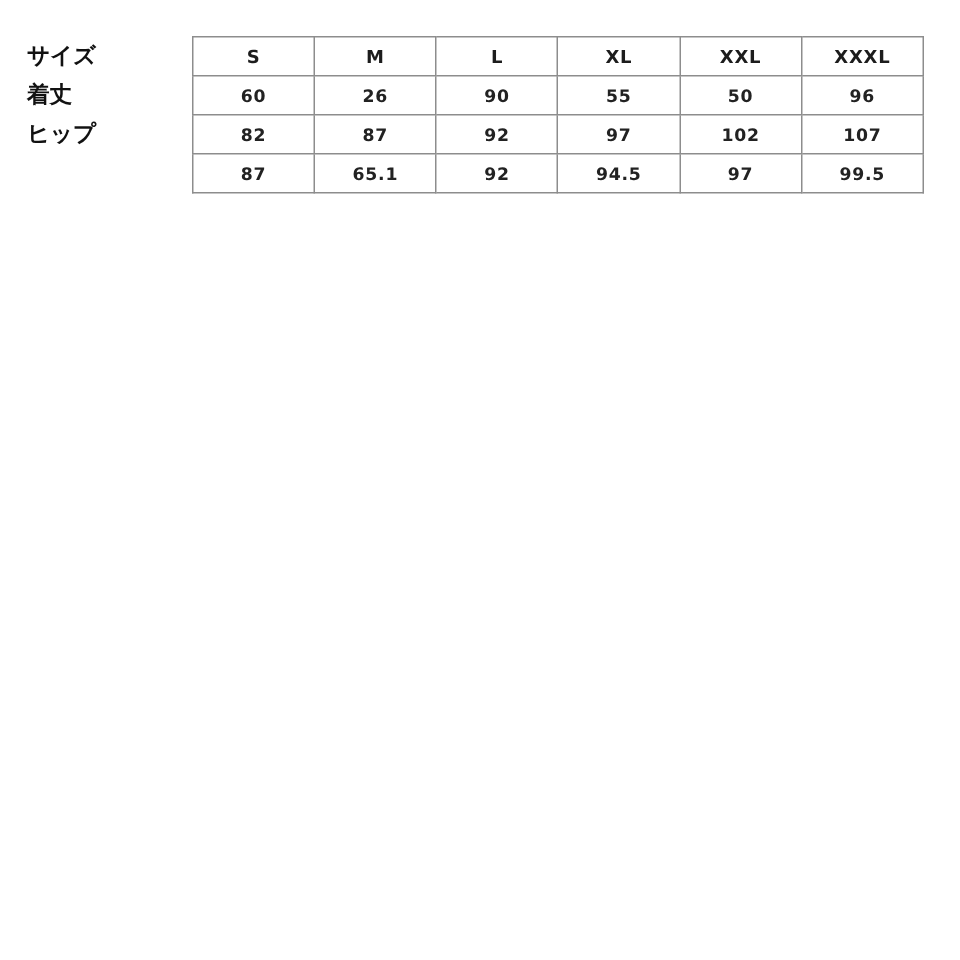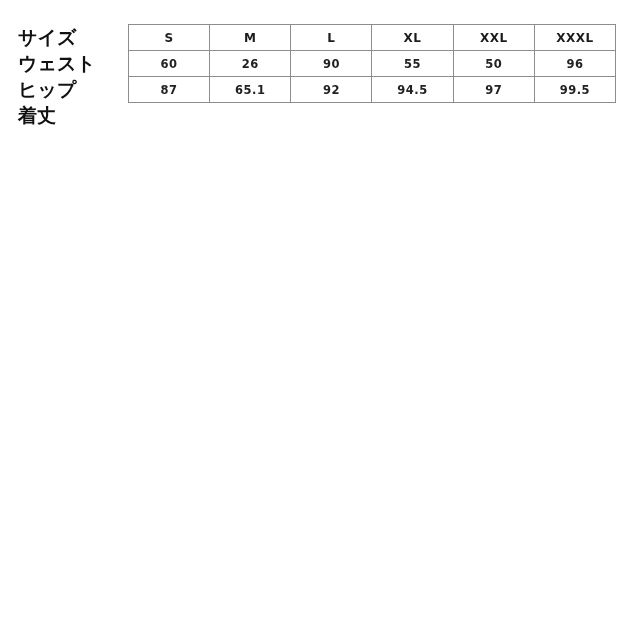--- a/index.html
+++ b/index.html
@@ -22,21 +22,21 @@
   }
   
   #label-col {
     position: absolute;
     left: 18px;
     top: 24px;
     width: 110px;
   }
   .row-label {
     font-family: "DejaVu Sans", sans-serif;
-    font-size: 19px;
+    font-size: 15px;
     font-weight: 700;
     line-height: 26px;
     letter-spacing: 0px;
     color: #111111;
     white-space: nowrap;
     height: 26px;
   }
   
   #size-table {
     position: absolute;
@@ -68,23 +68,22 @@
     color: #222222;
   }
 </style>
 </head>
 <body>
 
 <div id="page">
 
   <div id="label-col">
     <div class="row-label">サイズ</div>
-    <div class="row-label">ウェスト</div>
+    <div class="row-label">着丈</div>
     <div class="row-label">ヒップ</div>
-    <div class="row-label">着丈</div>
   </div>
 
   <table id="size-table">
     <colgroup>
       <col style="width:16.666%">
       <col style="width:16.666%">
       <col style="width:16.666%">
       <col style="width:16.666%">
       <col style="width:16.666%">
       <col style="width:16.670%">
@@ -100,20 +99,28 @@
       </tr>
       <tr class="data-row">
         <td>60</td>
         <td>26</td>
         <td>90</td>
         <td>55</td>
         <td>50</td>
         <td>96</td>
       </tr>
       <tr class="data-row">
+        <td>82</td>
+        <td>87</td>
+        <td>92</td>
+        <td>97</td>
+        <td>102</td>
+        <td>107</td>
+      </tr>
+      <tr class="data-row">
         <td>87</td>
         <td>65.1</td>
         <td>92</td>
         <td>94.5</td>
         <td>97</td>
         <td>99.5</td>
       </tr>
     </tbody>
   </table>
 

